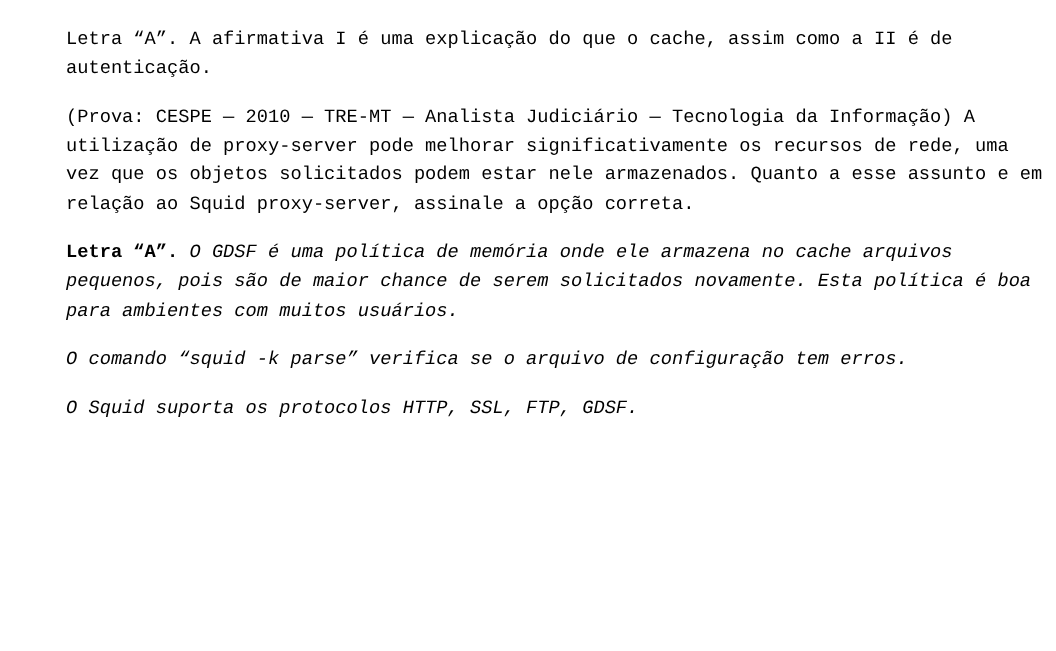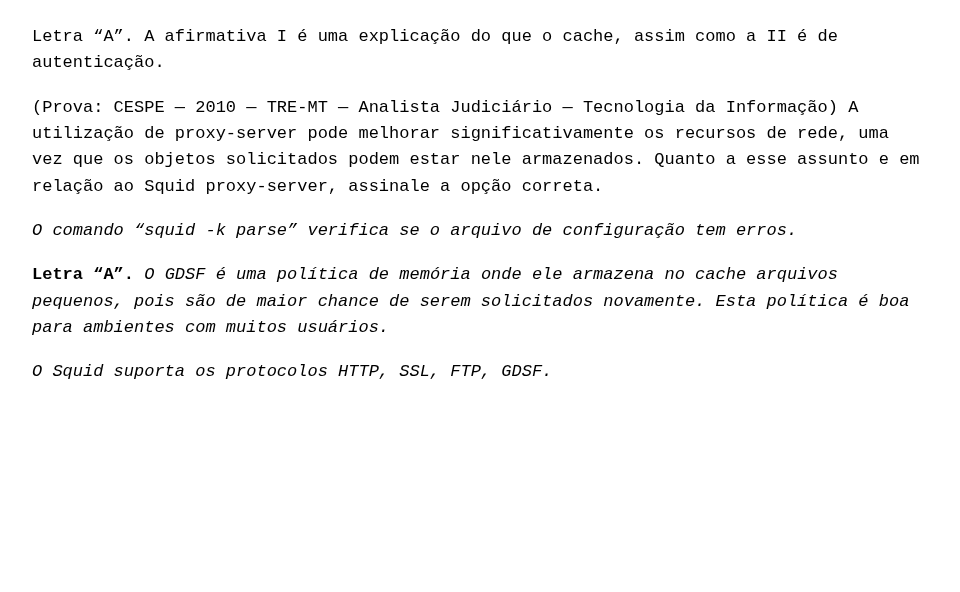--- a/index.html
+++ b/index.html
@@ -12,20 +12,21 @@
       width: 960px;
       min-height: 592px;
       background: #ffffff;
       font-family: 'Courier New', Courier, monospace;
       padding: 24px 32px;
       color: #000000;
     }
 
     .content-area {
       width: 100%;
+      margin-left: 28px;
     }
 
     .paragraph {
       font-size: 17px;
       line-height: 1.55;
       margin-bottom: 18px;
       font-weight: normal;
     }
 
     .italic-block {
@@ -42,21 +43,21 @@
   </style>
 </head>
 <body>
 
 <div class="content-area">
 
   <p class="paragraph">Letra “A”. A afirmativa I é uma explicação do que o cache, assim como a II é de autenticação.</p>
 
   <p class="paragraph">(Prova: CESPE — 2010 — TRE-MT — Analista Judiciário — Tecnologia da Informação) A utilização de proxy-server pode melhorar significativamente os recursos de rede, uma vez que os objetos solicitados podem estar nele armazenados. Quanto a esse assunto e em relação ao Squid proxy-server, assinale a opção correta.</p>
 
-  <p class="italic-block">O comando “squid -k parse” verifica se o arquivo de configuração tem erros.</p>
-
   <p class="italic-block">
     <span class="bold-label">Letra “A”.</span><span> O GDSF é uma política de memória onde ele armazena no cache arquivos pequenos, pois são de maior chance de serem solicitados novamente. Esta política é boa para ambientes com muitos usuários.</span>
   </p>
+
+  <p class="italic-block">O comando “squid -k parse” verifica se o arquivo de configuração tem erros.</p>
 
   <p class="italic-block">O Squid suporta os protocolos HTTP, SSL, FTP, GDSF.</p>
 
 </div>
 
 </body></html>

